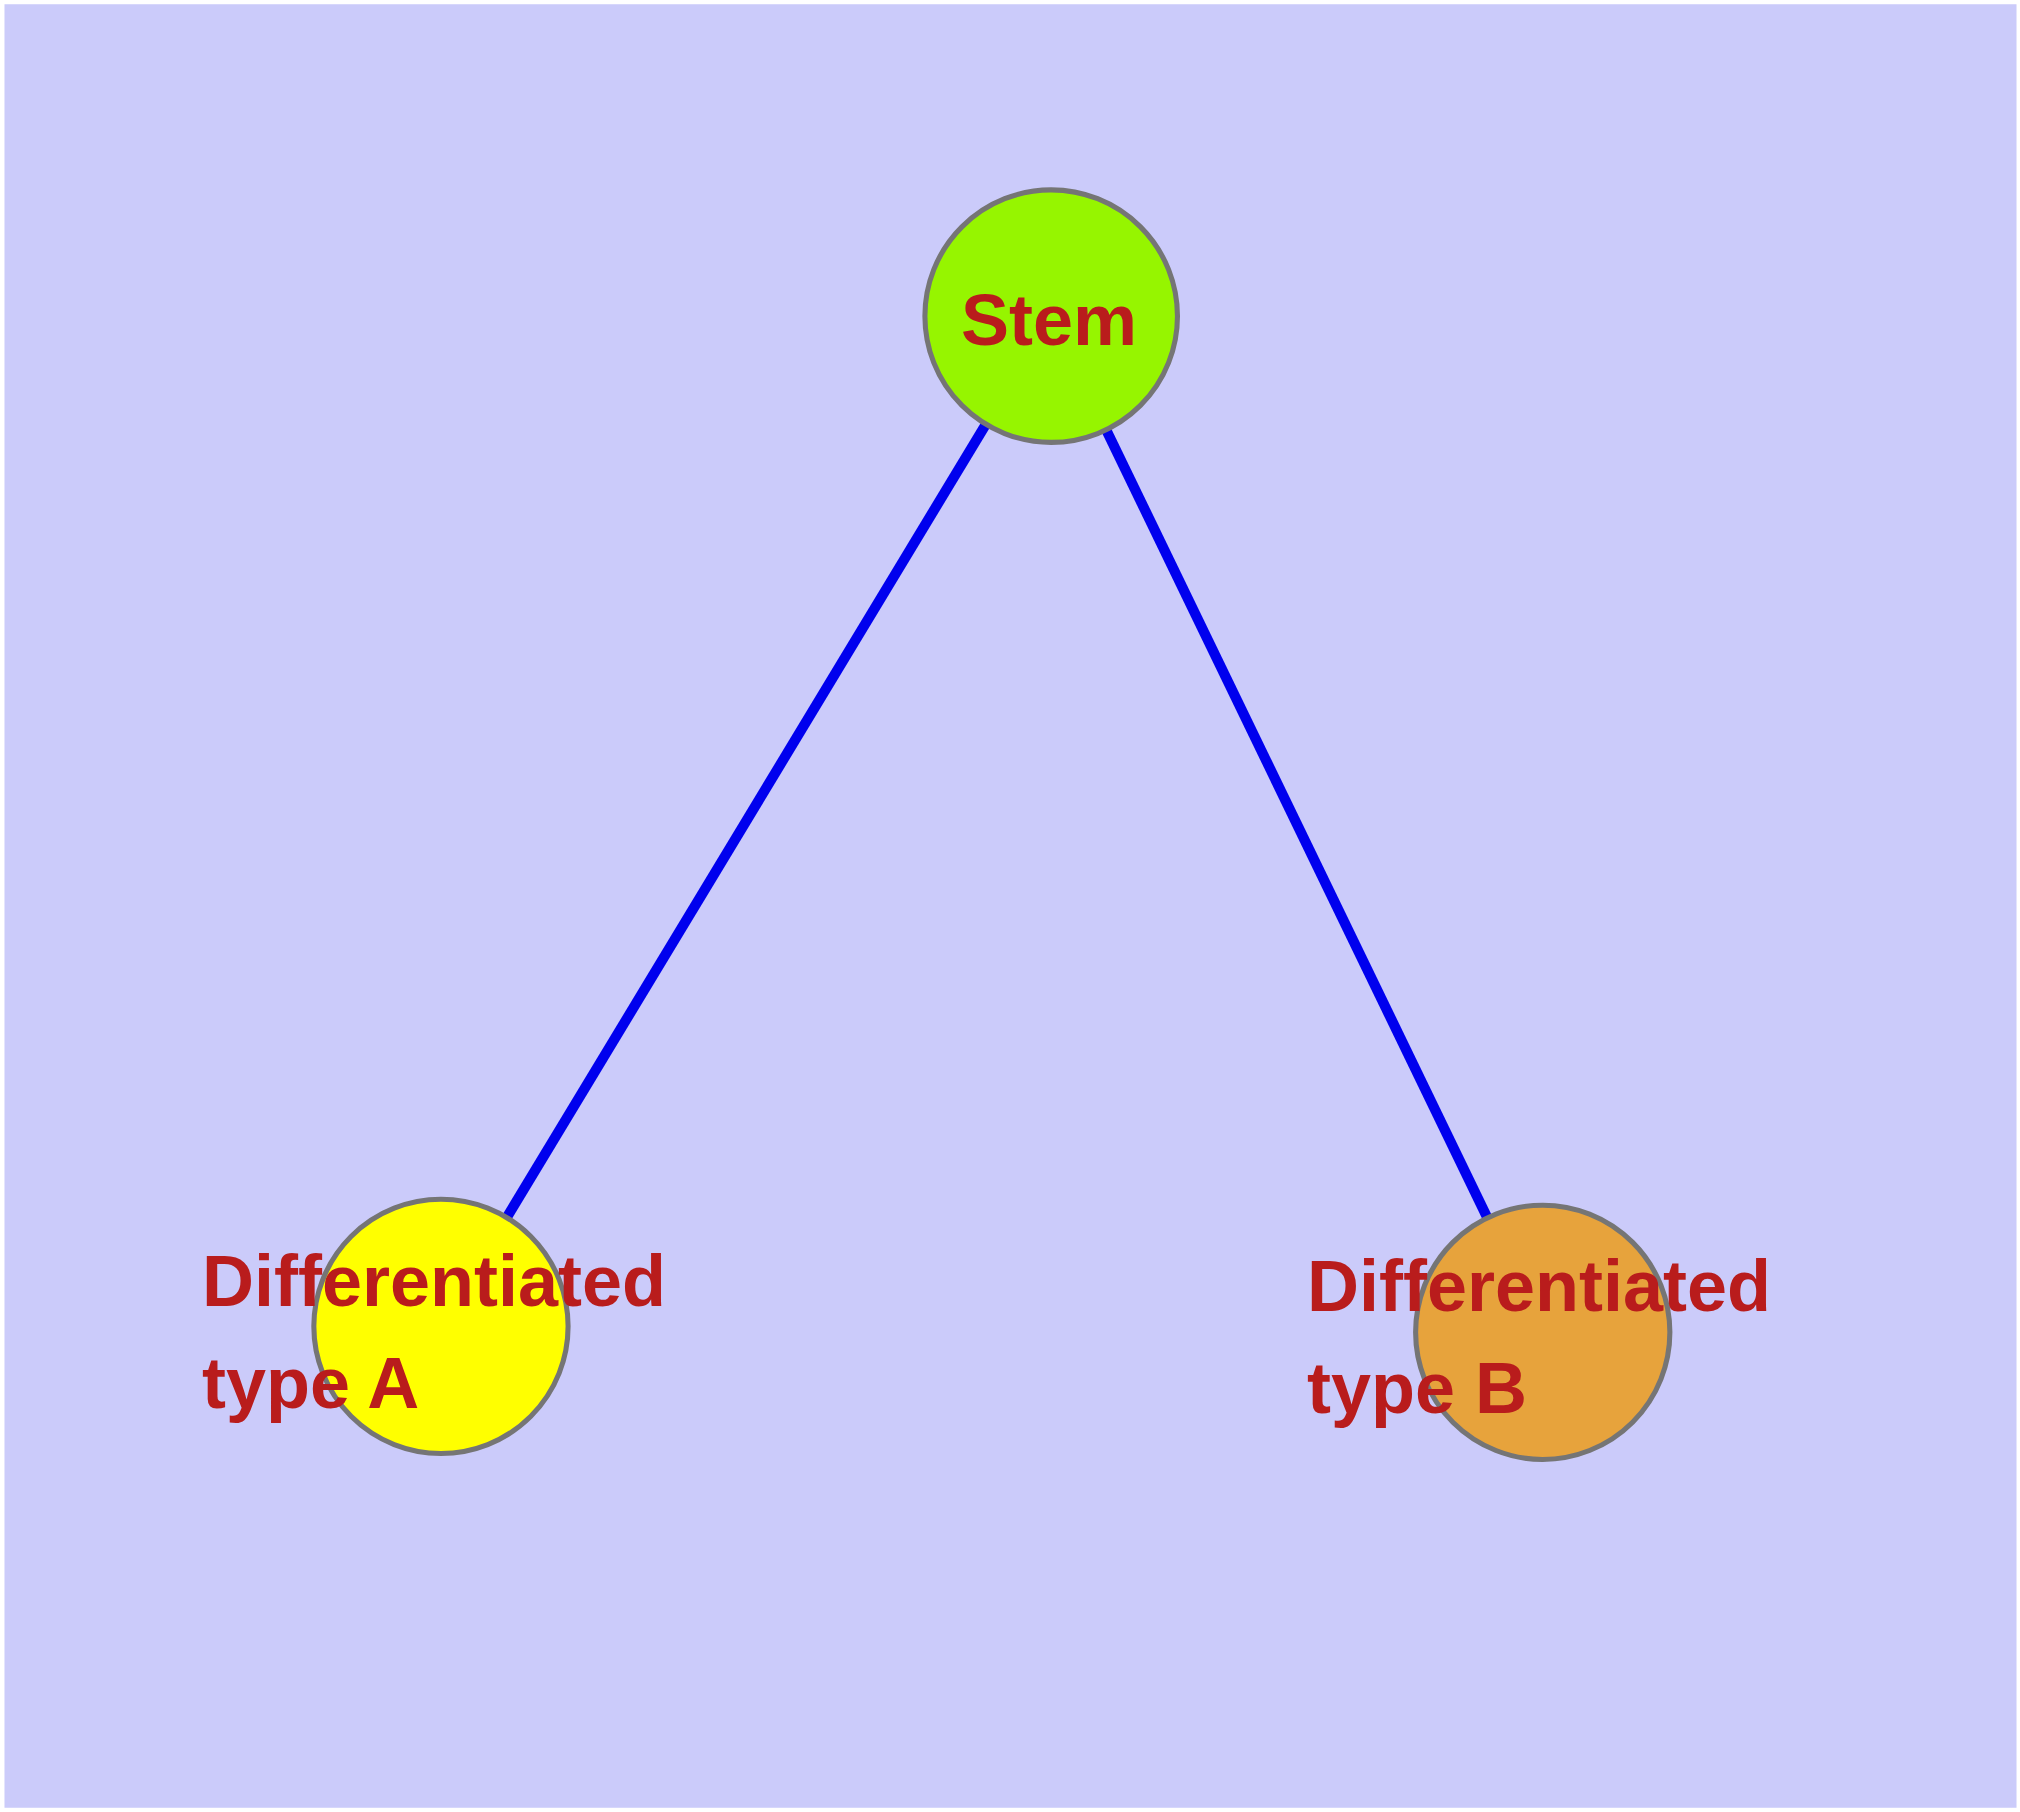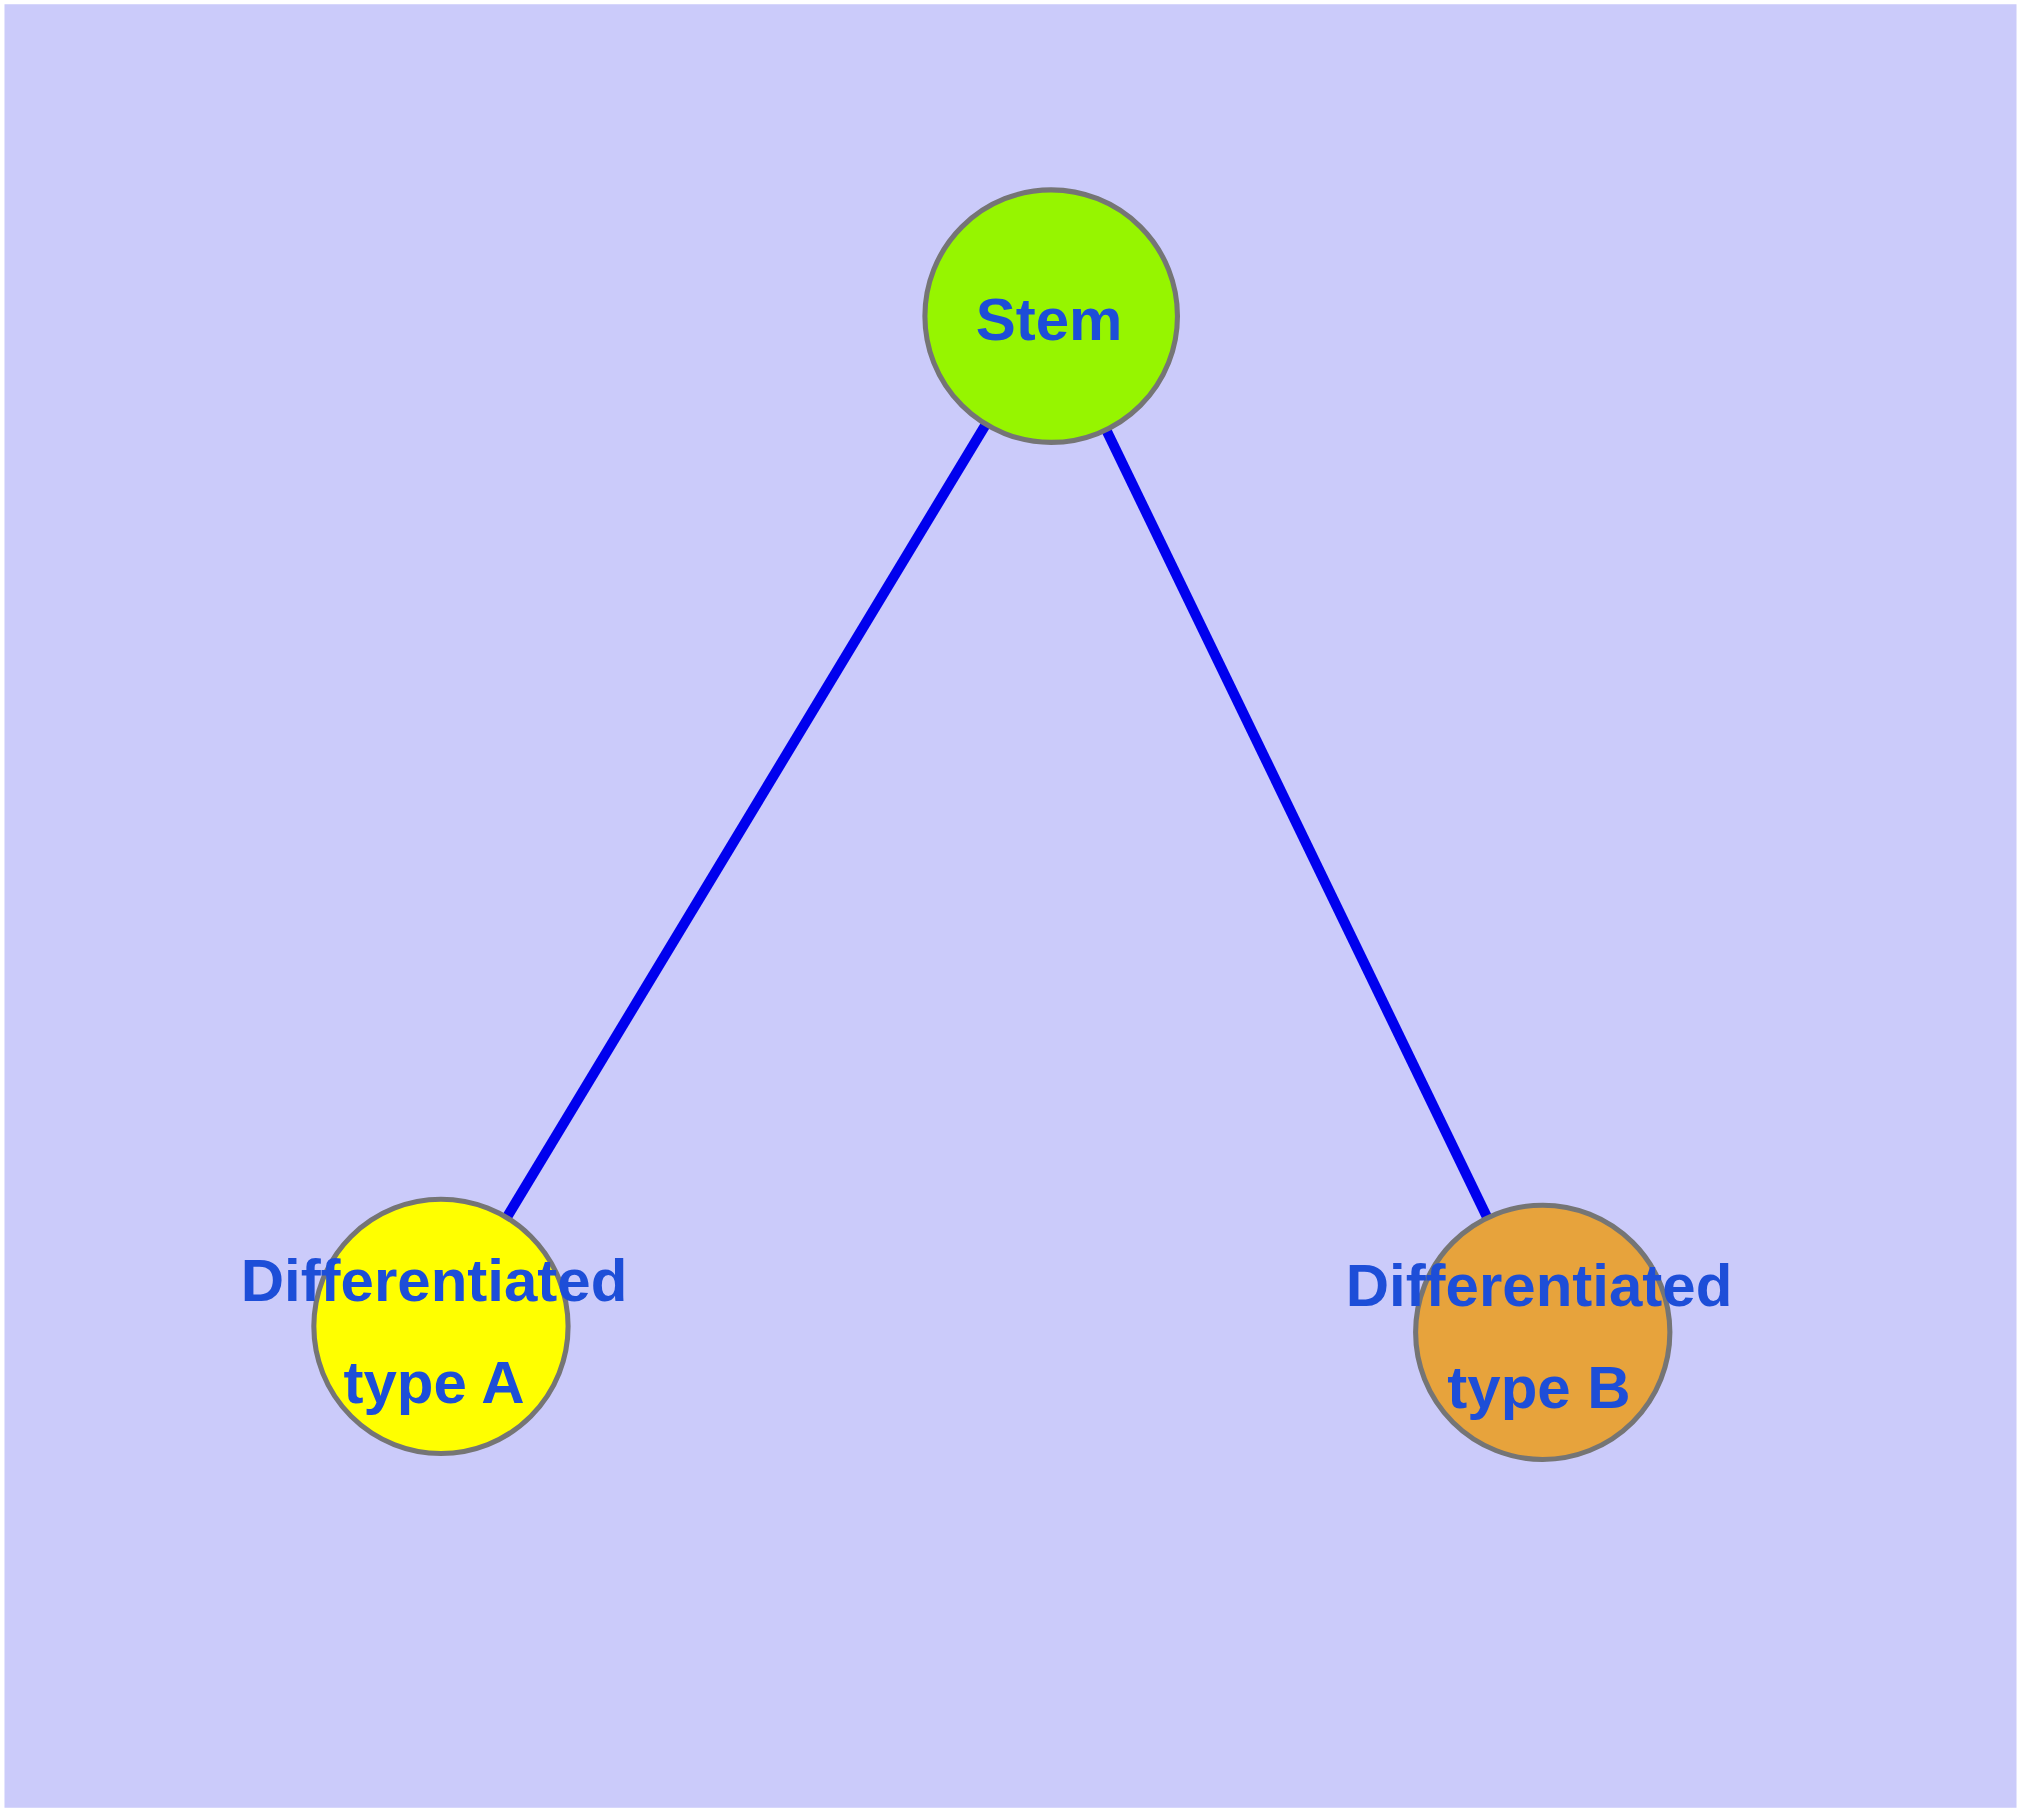--- a/index.html
+++ b/index.html
@@ -29,24 +29,23 @@
     fill: none;
   }
   .node {
     stroke: #757575;
     stroke-width: 6px;
   }
   .node-label {
     position: absolute;
     transform: translate(-50%, -50%);
     font-weight: bold;
-    font-size: 60px;
+    font-size: 72px;
     line-height: 102px;
-    color: #1d4ed8;
-    text-align: center;
+    color: #b91c1c;
     white-space: pre-line;
   }
   #label-stem { left: 1049px; top: 320px; }
   #label-a    { left: 434px;  top: 1332px; }
   #label-b    { left: 1539px; top: 1337px; }
 </style>
 </head>
 <body>
 
 <div class="stage">

